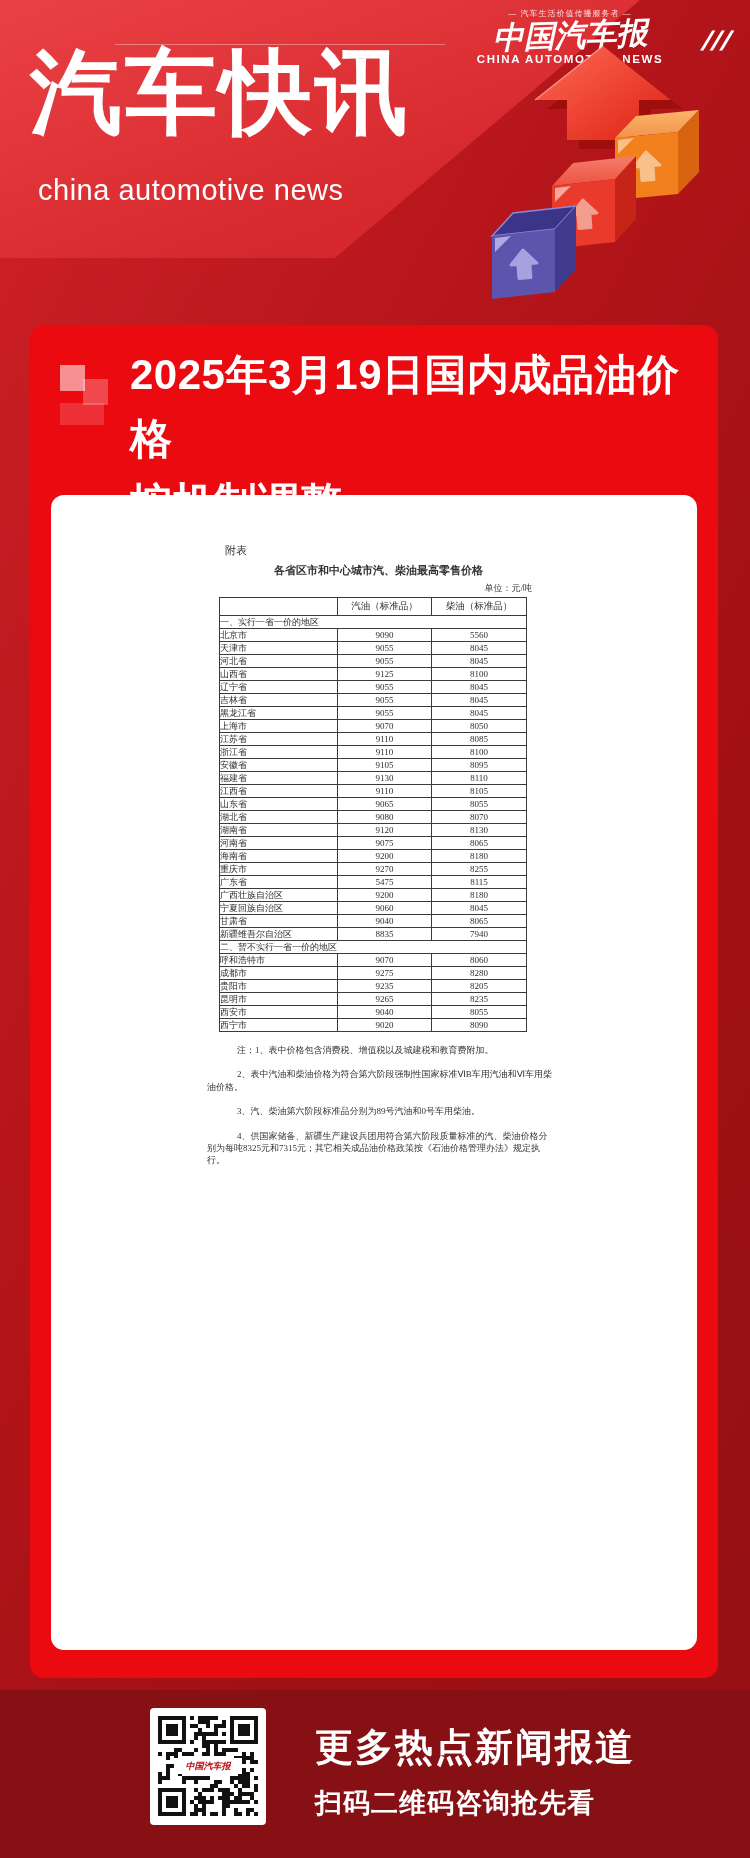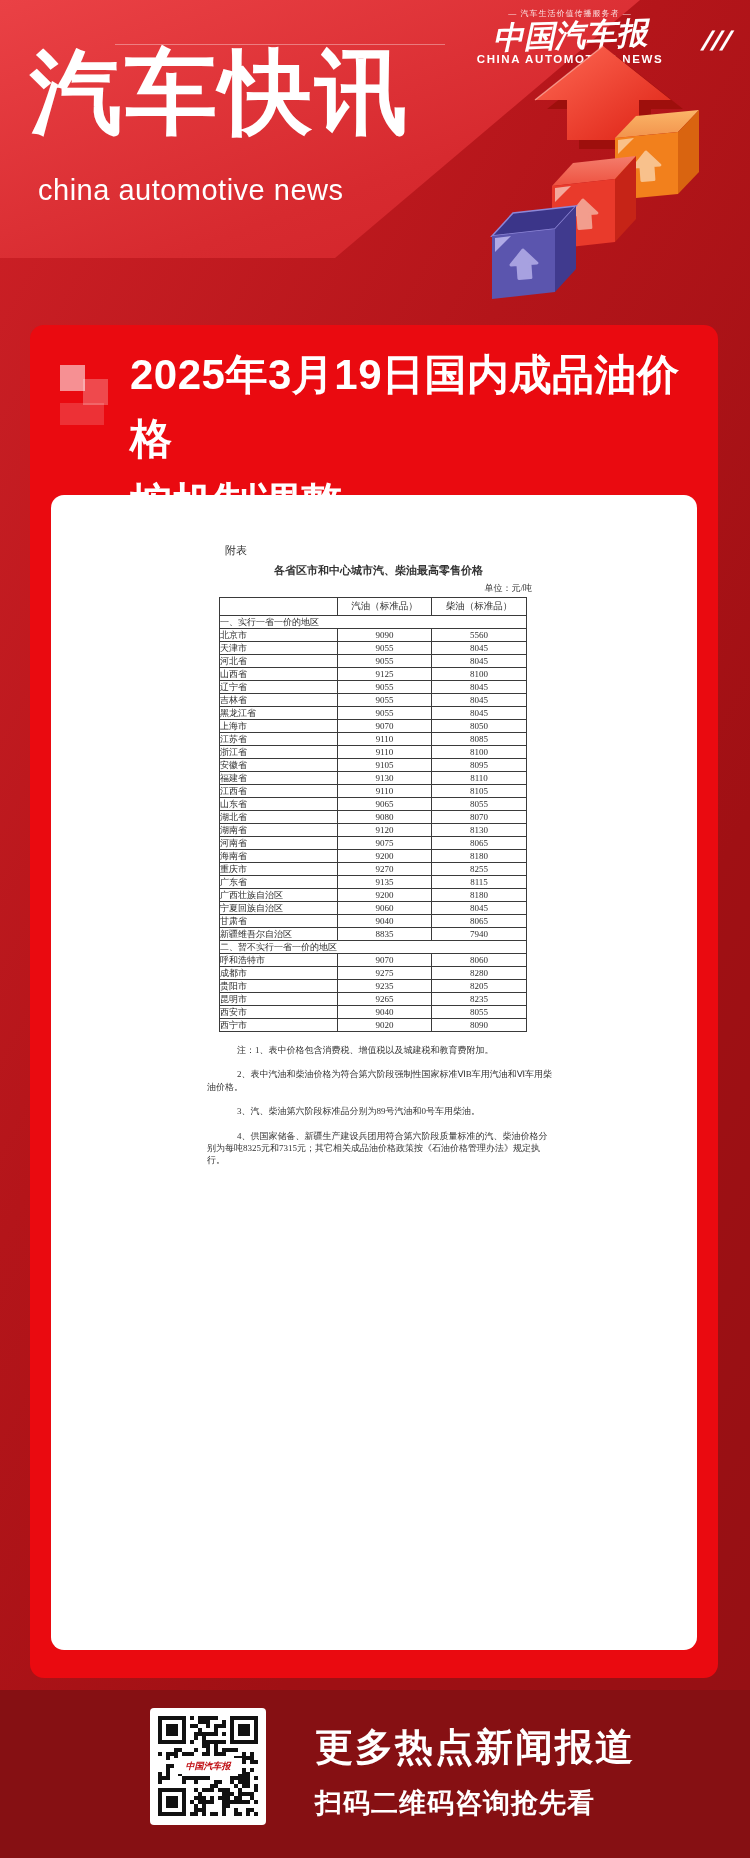--- a/index.html
+++ b/index.html
@@ -257,21 +257,21 @@
                 <td class="num">9200</td>
                 <td class="num">8180</td>
               </tr>
               <tr>
                 <td class="prov">重庆市</td>
                 <td class="num">9270</td>
                 <td class="num">8255</td>
               </tr>
               <tr>
                 <td class="prov">广东省</td>
-                <td class="num">9135</td>
+                <td class="num">5475</td>
                 <td class="num">8115</td>
               </tr>
               <tr>
                 <td class="prov">广西壮族自治区</td>
                 <td class="num">9200</td>
                 <td class="num">8180</td>
               </tr>
               <tr>
                 <td class="prov">宁夏回族自治区</td>
                 <td class="num">9060</td>

